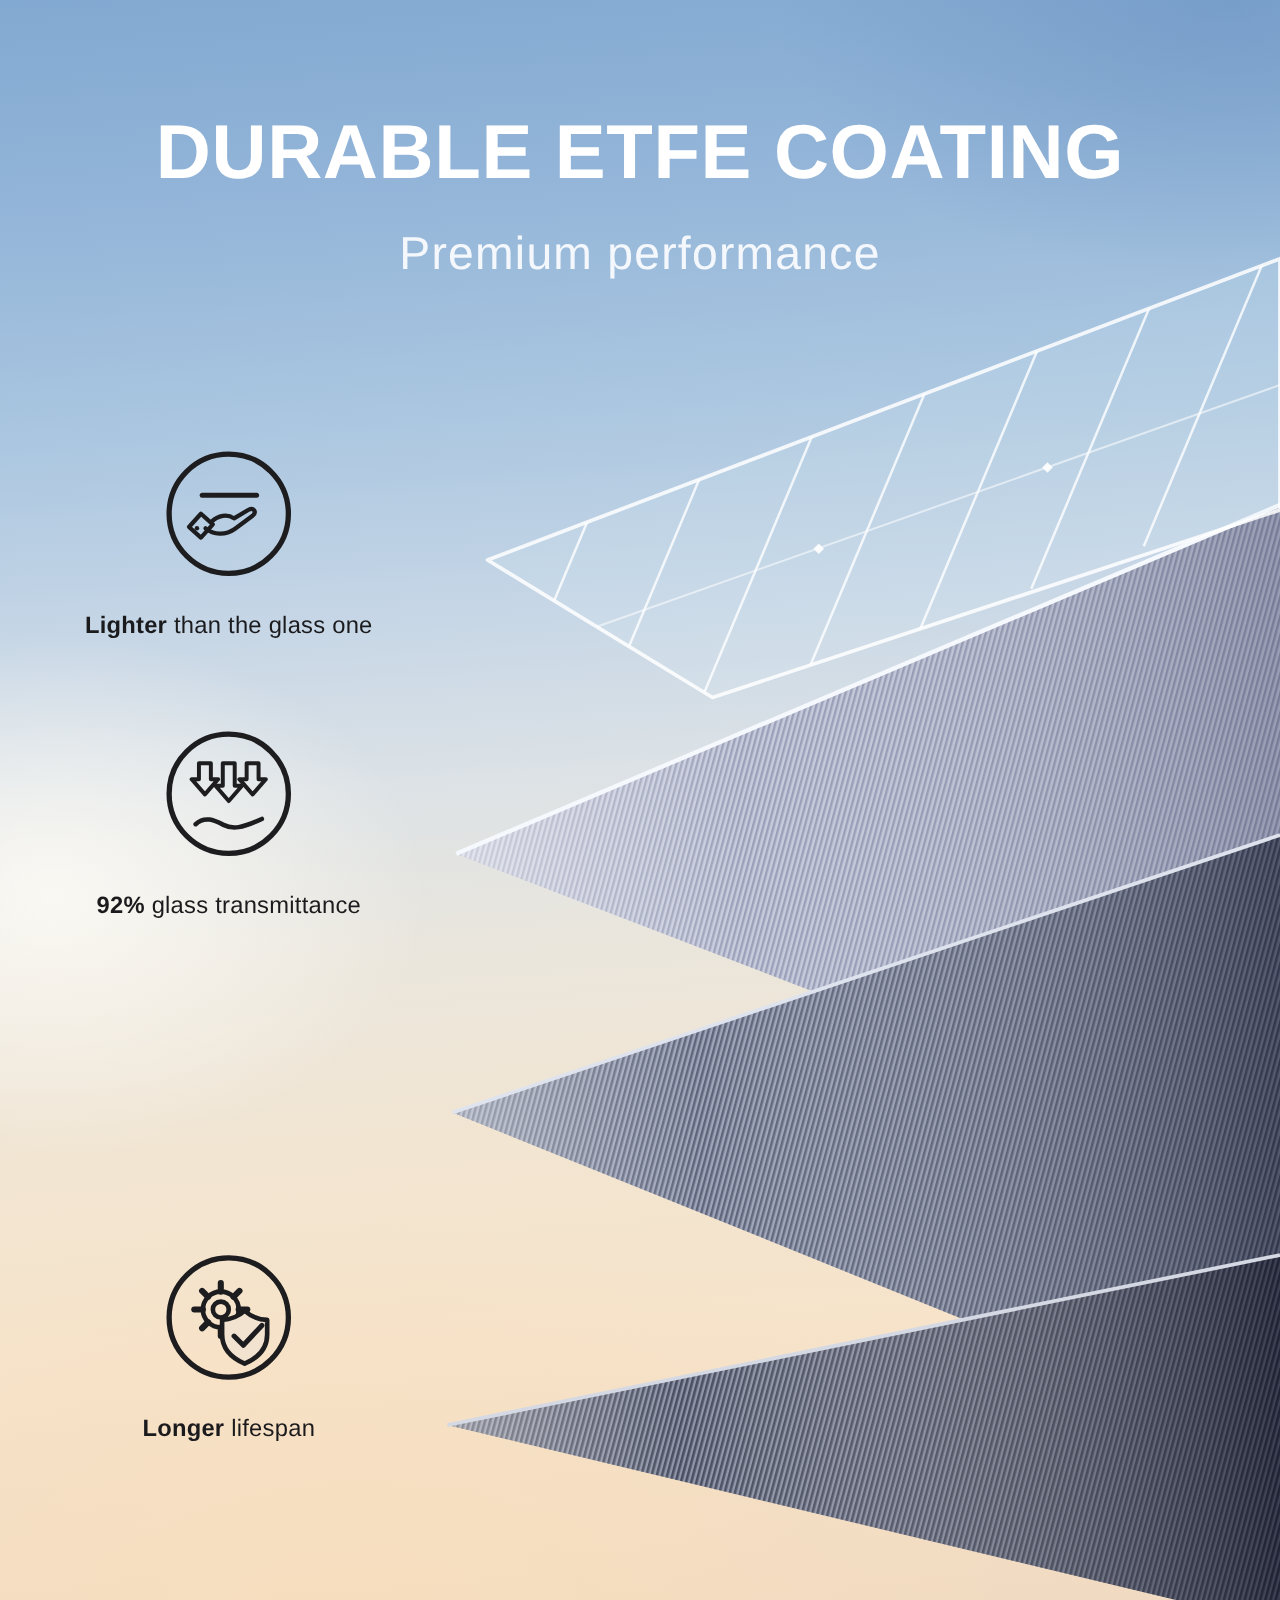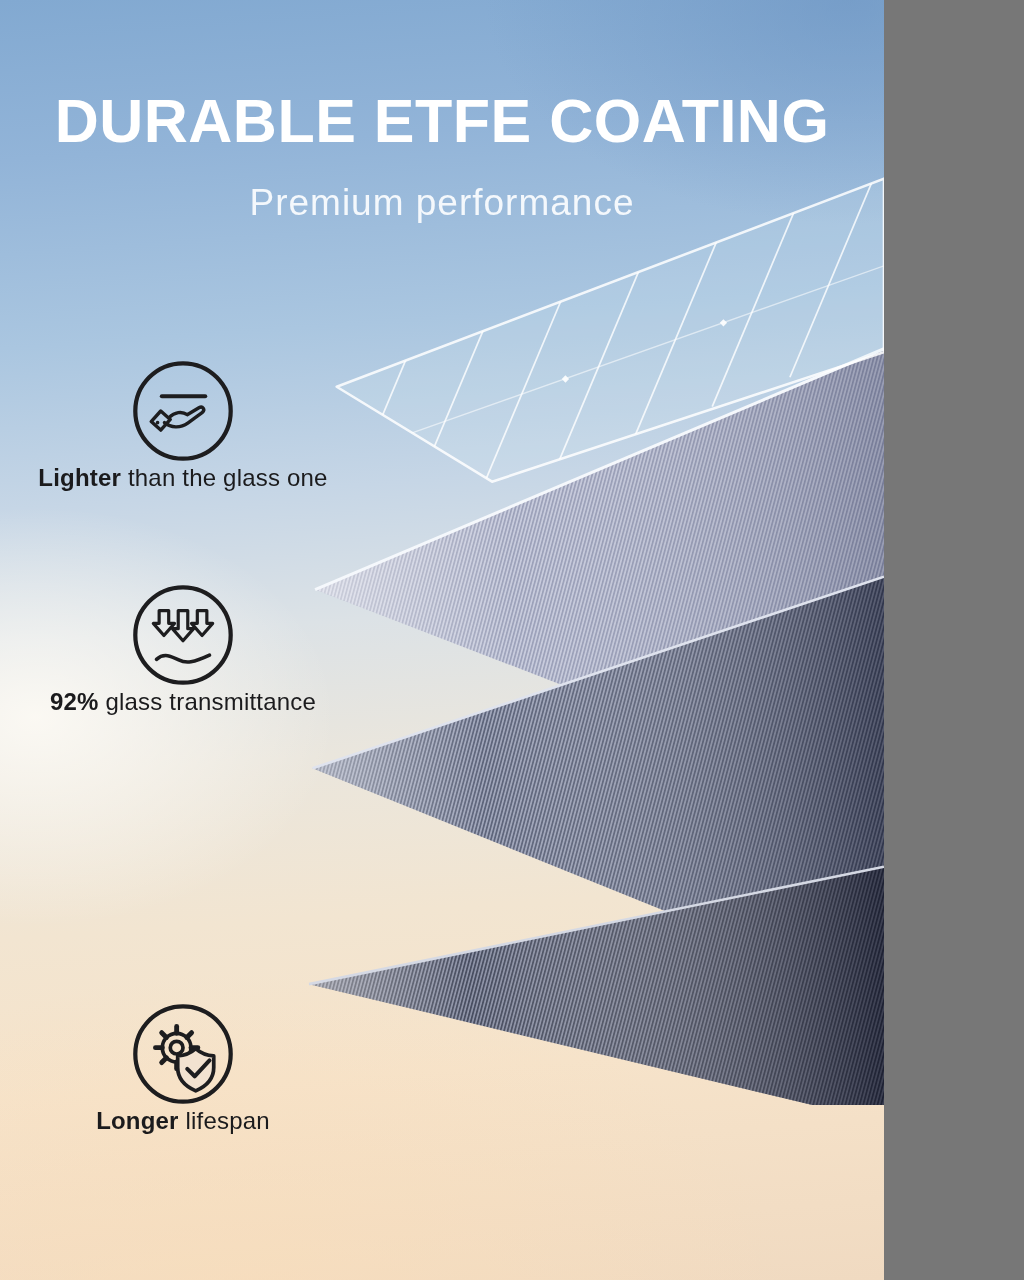--- a/index.html
+++ b/index.html
@@ -1,31 +1,31 @@
 <!DOCTYPE html>
 <html><head>
 <meta charset="utf-8">
 <style>
   html,body{margin:0;padding:0;background:#777;}
   .canvas{
-    position:relative;width:884px;height:1280px;overflow:hidden;
+    position:relative;width:1024px;height:1280px;overflow:hidden;
     font-family:"Liberation Sans","DejaVu Sans",sans-serif;
     background:
       radial-gradient(ellipse 520px 320px at 96% 0%, rgba(104,145,192,.55), rgba(104,145,192,0) 70%),
       radial-gradient(ellipse 430px 300px at 4% 56%, rgba(255,252,246,.85), rgba(255,252,246,0) 70%),
       radial-gradient(ellipse 760px 460px at 28% 102%, rgba(250,222,186,.6), rgba(250,222,186,0) 72%),
       linear-gradient(176deg,#82a9d1 0%,#92b4d8 12%,#aac6e0 26%,#c6d6e6 38%,#dce2e6 48%,#eae6dd 58%,#f2e5d1 70%,#f6e3ca 82%,#f0dac1 100%);
   }
   .scene{position:absolute;inset:0;}
   .header{position:absolute;top:86px;left:0;width:100%;text-align:center;color:#ffffff;}
   .title{margin:0;font-size:61px;font-weight:800;letter-spacing:.5px;line-height:1.15;}
   .subtitle{margin-top:26px;font-size:37px;font-weight:400;letter-spacing:1px;color:#f4f8fc;}
   .feature{position:absolute;left:0;width:366px;text-align:center;}
   .feature .icn{display:block;margin:0 auto;width:106px;height:106px;}
-  .feature .lbl{font-size:24px;color:#1b1b1d;font-weight:400;letter-spacing:.2px;}
+  .feature .lbl{margin-top:26px;font-size:19px;color:#1b1b1d;font-weight:400;letter-spacing:.2px;}
   .feature .lbl b{font-weight:700;}
   svg .ln{stroke:#1d1d1f;fill:none;stroke-linecap:round;stroke-linejoin:round;}
 </style>
 </head>
 <body>
 
 <div class="canvas">
 
   <svg class="scene" viewBox="0 0 1024 1280" aria-hidden="true">
     <defs>

